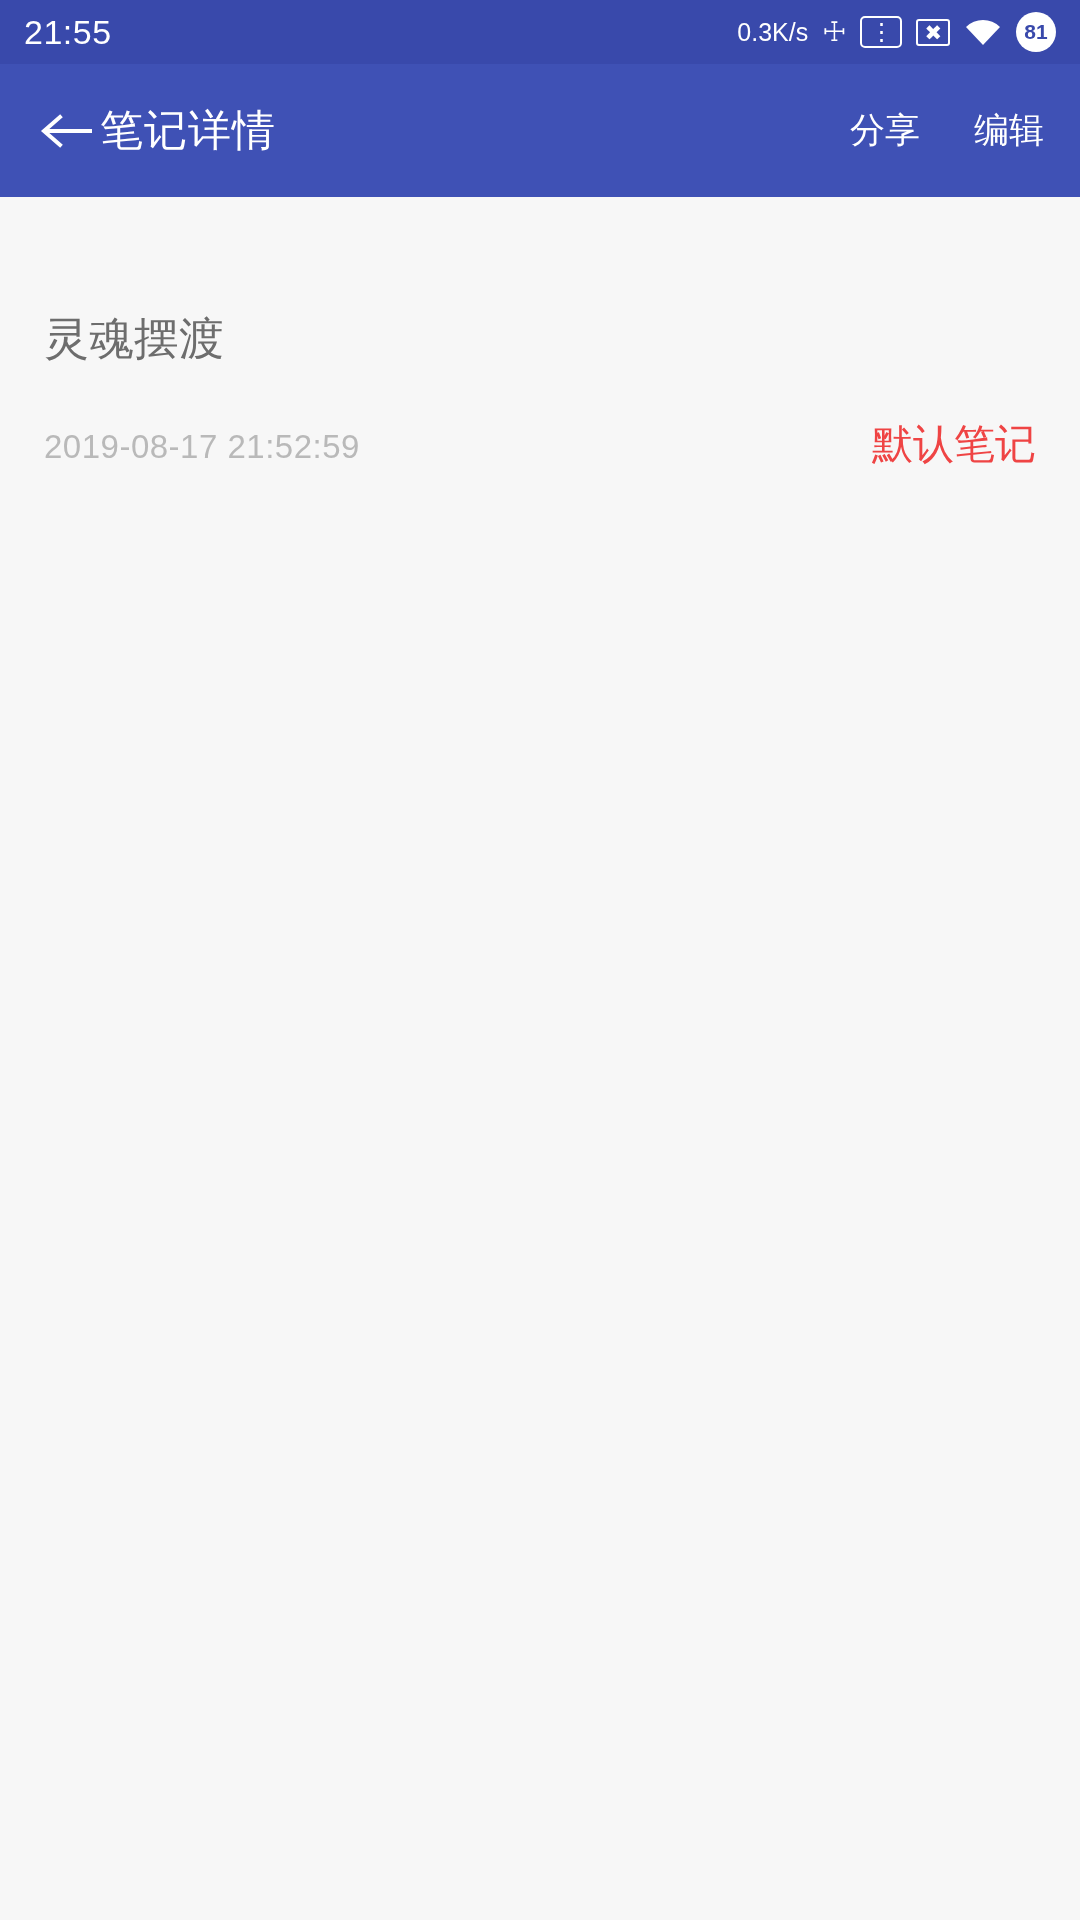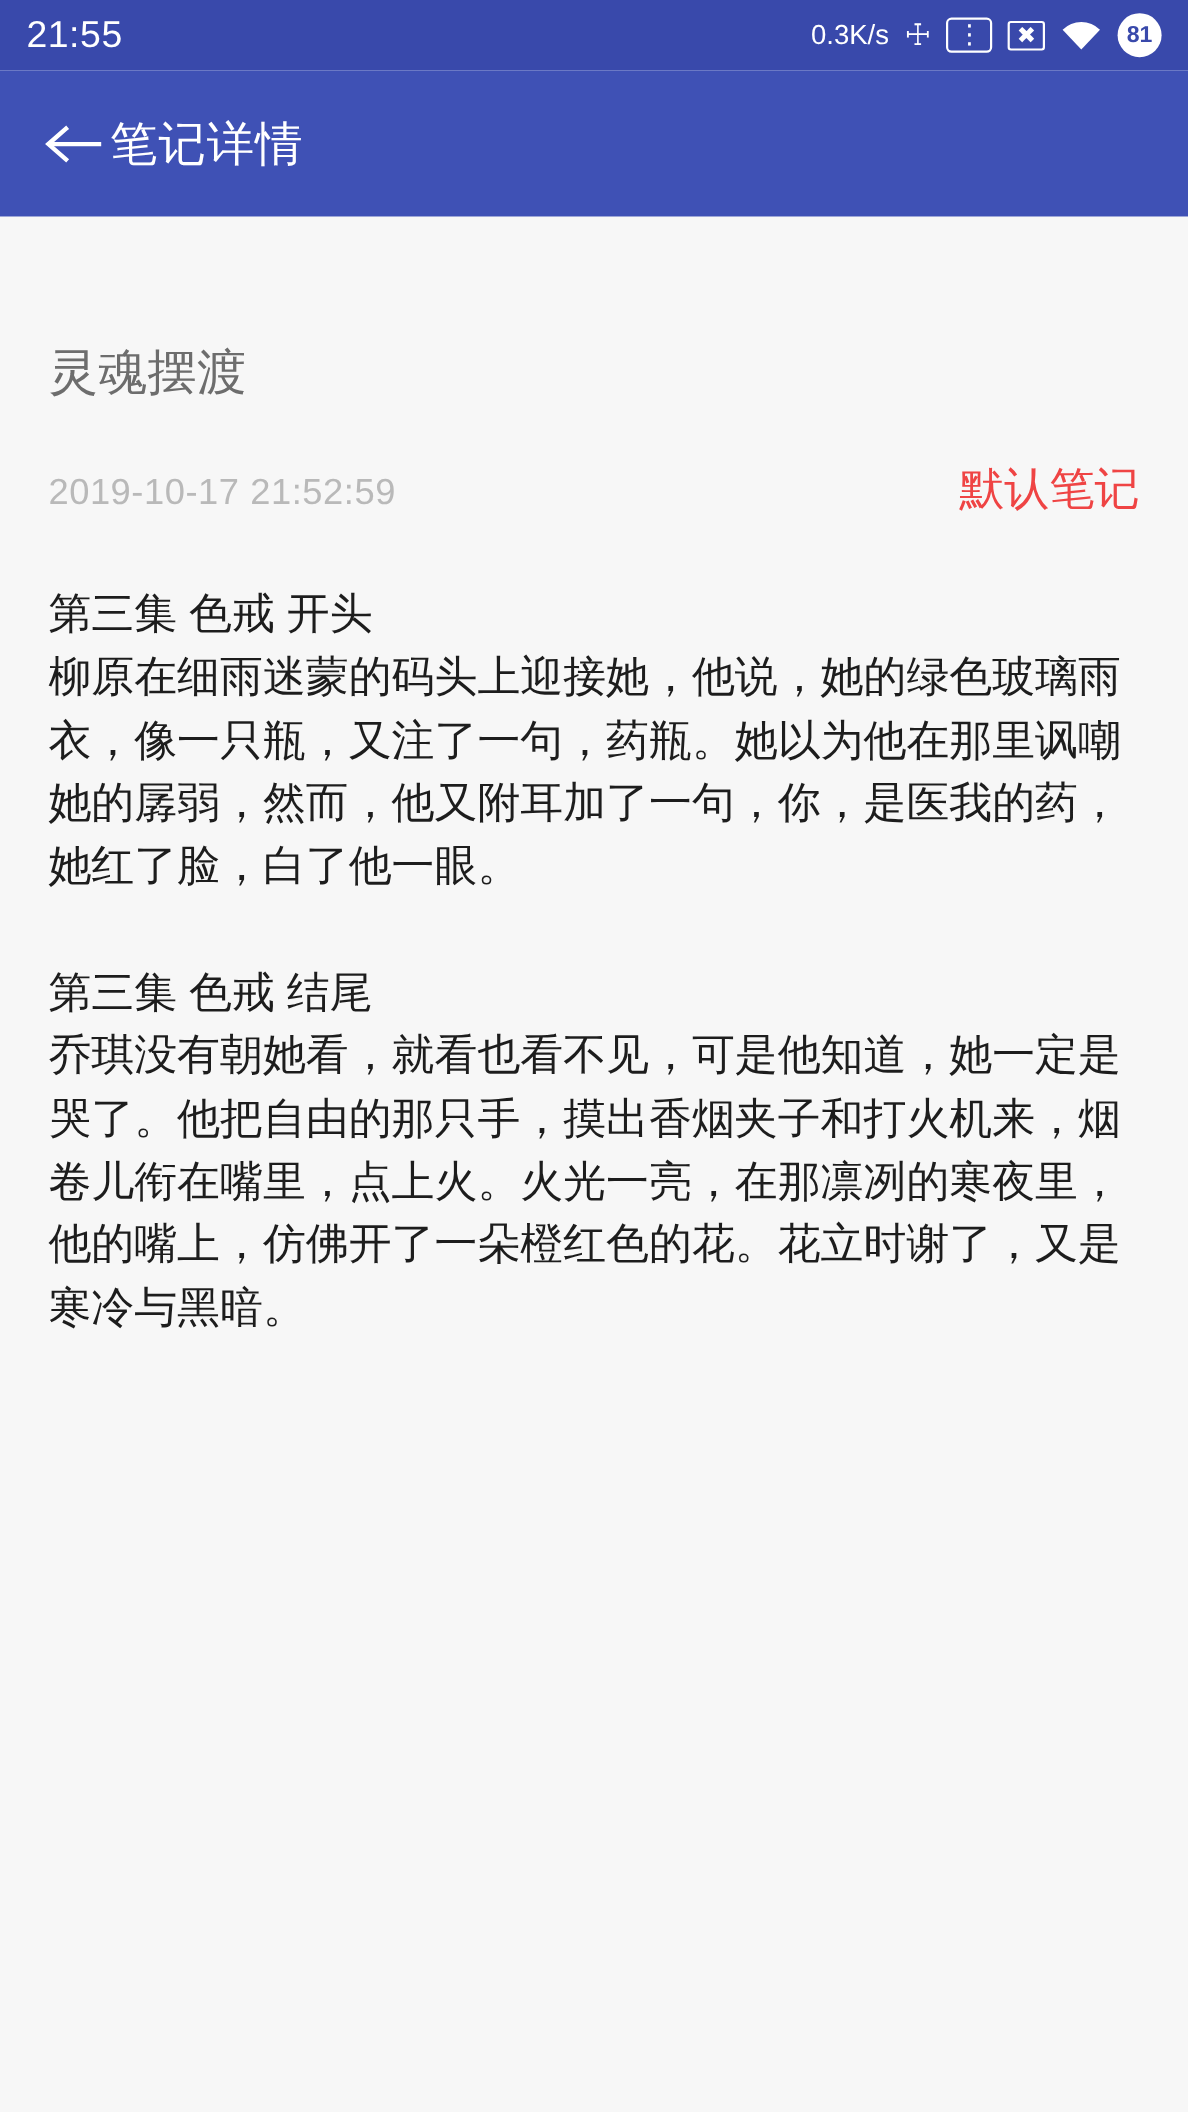--- a/index.html
+++ b/index.html
@@ -156,26 +156,25 @@
 <div class="app-bar">
   <div class="back-btn">
     <span>
       <svg width="56" height="40" viewBox="0 0 56 40">
         <path d="M4 20 L52 20" stroke="#ffffff" stroke-width="4" fill="none"></path>
         <path d="M20 6 L4 20 L20 34" stroke="#ffffff" stroke-width="4" fill="none" stroke-linecap="square"></path>
       </svg>
     </span>
   </div>
   <div class="app-title">笔记详情</div>
+  <div class="app-actions">
+    <div class="app-action">分享</div>
+    <div class="app-action">编辑</div>
+  </div>
 </div>
 
 <div class="content">
   <div class="note-title">灵魂摆渡</div>
   <div class="meta-row">
-    <div class="note-date">2019-10-17 21:52:59</div>
+    <div class="note-date">2019-08-17 21:52:59</div>
     <div class="note-folder">默认笔记</div>
   </div>
-  <div class="note-body">第三集 色戒 开头
-柳原在细雨迷蒙的码头上迎接她，他说，她的绿色玻璃雨衣，像一只瓶，又注了一句，药瓶。她以为他在那里讽嘲她的孱弱，然而，他又附耳加了一句，你，是医我的药，她红了脸，白了他一眼。
-
-第三集 色戒 结尾
-乔琪没有朝她看，就看也看不见，可是他知道，她一定是哭了。他把自由的那只手，摸出香烟夹子和打火机来，烟卷儿衔在嘴里，点上火。火光一亮，在那凛冽的寒夜里，他的嘴上，仿佛开了一朵橙红色的花。花立时谢了，又是寒冷与黑暗。</div>
 </div>
 
 </body></html>

